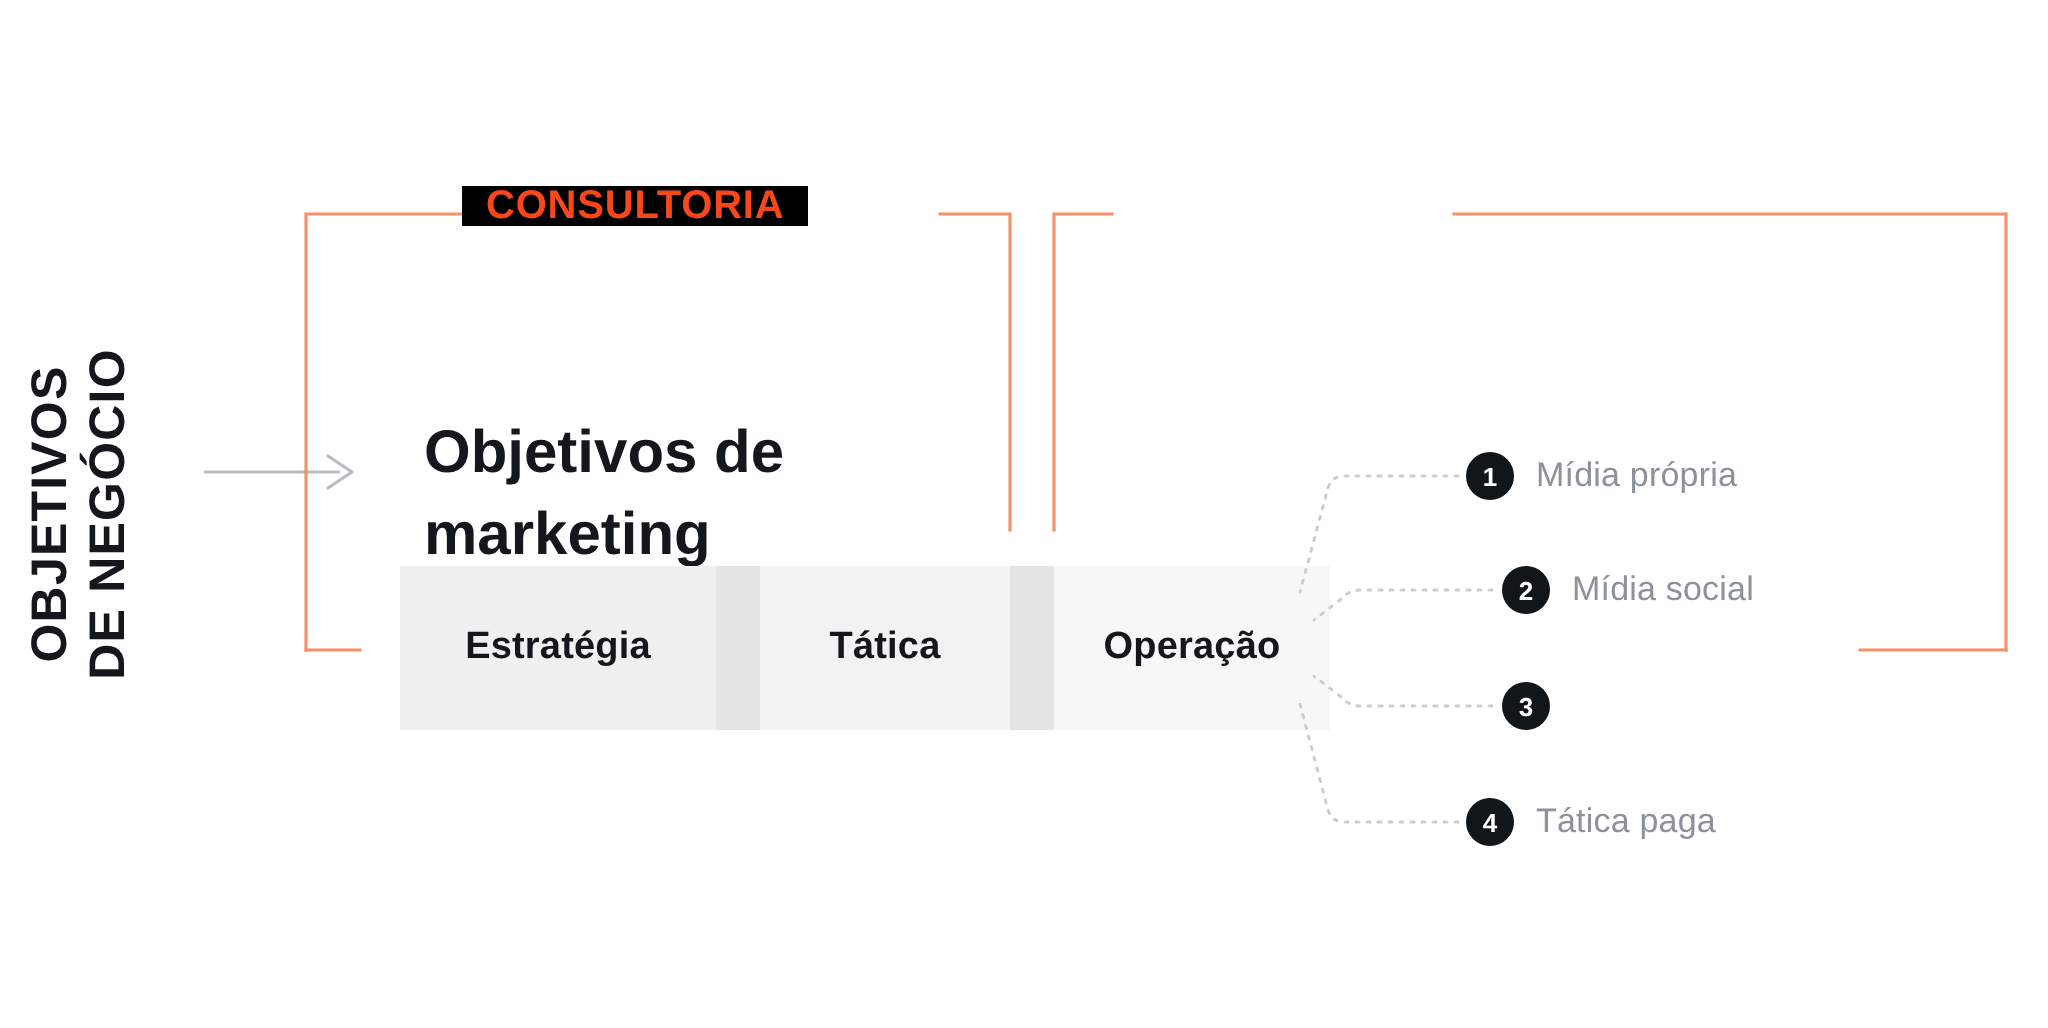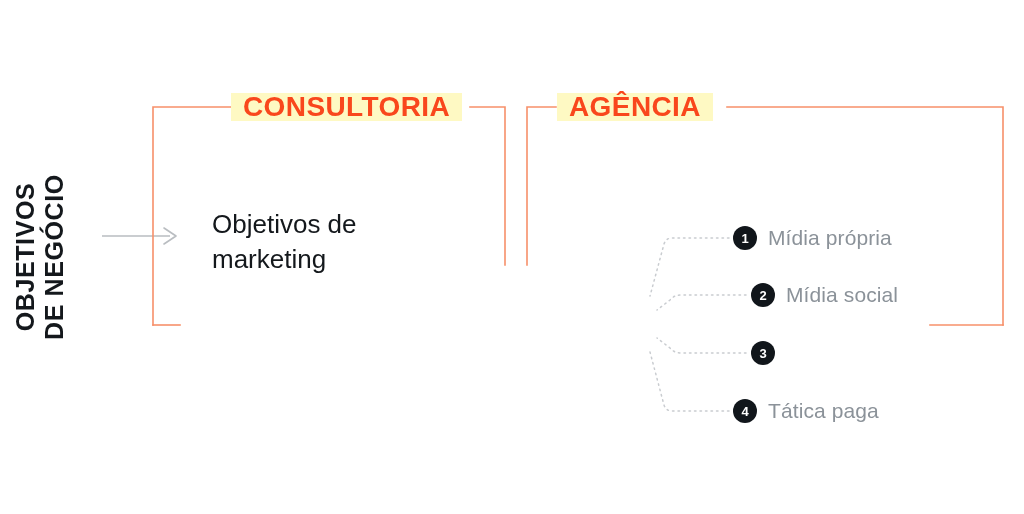--- a/index.html
+++ b/index.html
@@ -58,37 +58,37 @@
   
   .bracket {
     position: absolute;
     pointer-events: none;
   }
 
   .bracket-title {
     position: absolute;
     color: #f9471c;
     font-weight: 800;
-    font-size: 28px;
+    font-size: 20px;
     letter-spacing: 0.4px;
     white-space: nowrap;
-    background: #fef9c3;
+    background: #000000;
     padding: 0 12px;
     line-height: 1;
   }
 
   
   .heading {
     position: absolute;
     left: 212px;
     top: 207px;
     width: 210px;
     color: #14181c;
-    font-weight: 400;
-    font-size: 26px;
+    font-weight: 700;
+    font-size: 30px;
     line-height: 1.35;
     white-space: pre-line;
   }
 
   
   .band {
     position: absolute;
     left: 200px;
     top: 283px;
     height: 82px;
@@ -125,21 +125,21 @@
     font-size: 13px;
     font-weight: 700;
     display: flex;
     align-items: center;
     justify-content: center;
     line-height: 1;
     flex: 0 0 auto;
   }
   .media-label {
     color: #8b9299;
-    font-size: 21px;
+    font-size: 17px;
     font-weight: 400;
     letter-spacing: 0.1px;
   }
 
   .connectors {
     position: absolute;
     left: 0;
     top: 0;
     width: 1024px;
     height: 514px;
@@ -168,25 +168,37 @@
     <path d="M 153,325 L 153,107 L 232,107" fill="none" stroke="#f7906a" stroke-width="1.6" stroke-linecap="square"></path>
     <path d="M 470,107 L 505,107 L 505,265" fill="none" stroke="#f7906a" stroke-width="1.6" stroke-linecap="square"></path>
     <path d="M 153,325 L 180,325" fill="none" stroke="#f7906a" stroke-width="1.6" stroke-linecap="square"></path>
 
     <path d="M 527,265 L 527,107 L 556,107" fill="none" stroke="#f7906a" stroke-width="1.6" stroke-linecap="square"></path>
     <path d="M 727,107 L 1003,107 L 1003,325" fill="none" stroke="#f7906a" stroke-width="1.6" stroke-linecap="square"></path>
     <path d="M 930,325 L 1003,325" fill="none" stroke="#f7906a" stroke-width="1.6" stroke-linecap="square"></path>
   </svg>
 
   <div class="bracket-title" style="left:231px; top:93px;">CONSULTORIA</div>
-  <div class="bracket-title" style="left:557px; top:93px;">AGÊNCIA</div>
 
   <div class="heading">Objetivos de
 marketing</div>
 
+  <div class="band">
+    <div class="band-seg" style="width:158px; background:#f0f0f0;">
+      <span>Estratégia</span>
+    </div>
+    <div class="band-gap" style="background:#e4e4e4;"></div>
+    <div class="band-seg" style="width:125px; background:#f2f2f2;">
+      <span>Tática</span>
+    </div>
+    <div class="band-gap" style="background:#e4e4e4;"></div>
+    <div class="band-seg" style="width:138px; background:#f7f7f7;">
+      <span>Operação</span>
+    </div>
+  </div>
 
   <svg class="connectors" viewBox="0 0 1024 514" xmlns="http://www.w3.org/2000/svg">
     <g fill="none" stroke="#c9ccd0" stroke-width="1.5" stroke-dasharray="1.5 4" stroke-linecap="round">
 
       <path d="M 729,238 L 672,238 Q 666,238 664,244 L 650,296"></path>
 
       <path d="M 746,295 L 681,295 Q 674,295 670,300 L 657,310"></path>
 
       <path d="M 746,353 L 681,353 Q 674,353 670,348 L 657,338"></path>
 

